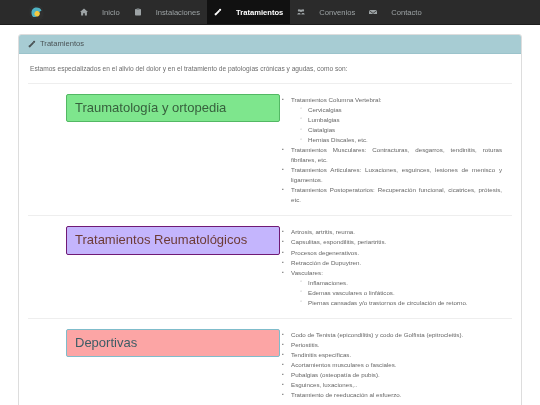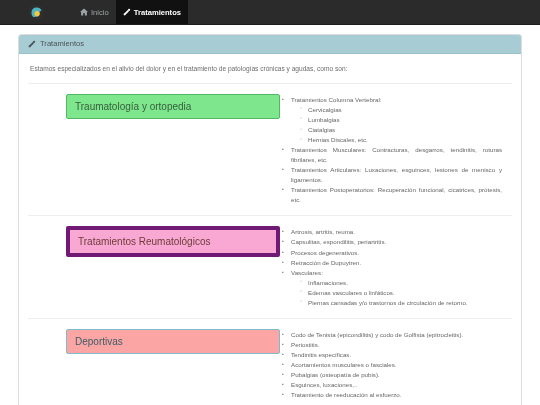--- a/index.html
+++ b/index.html
@@ -42,21 +42,21 @@
   }
   .nav-items {
     display: flex;
     align-items: center;
     margin-left: 27px;
     height: 24px;
   }
   .nav-item {
     display: flex;
     align-items: center;
-    gap: 3px;
+    gap: 14px;
     height: 24px;
     padding: 0 7px;
     font-size: 7.6px;
     color: #9da3a5;
     white-space: nowrap;
     cursor: pointer;
   }
   .nav-item.active {
     background: #111111;
     color: #ffffff;
@@ -126,26 +126,26 @@
   }
   .tcol-label {
     width: 252px;
     flex: 0 0 252px;
     padding-left: 38px;
     box-sizing: border-box;
   }
   .label-box {
     border-radius: 2px;
     padding: 6px 8px;
-    font-size: 10px;
+    font-size: 13px;
     line-height: 1.1;
     box-sizing: border-box;
   }
   .label-green  { background: #7ee68d; border: 1px solid #53b864; color: #37603d; }
-  .label-red    { background: #f9a8d4; border: 4px solid #701a75; color: #6d3b36; }
+  .label-red    { background: #c4b5fd; border: 1px solid #701a75; color: #6d3b36; }
   .label-blue   { background: #fca5a5; border: 1px solid #7fbccb; color: #3d5d66; }
 
   .tcol-list {
     flex: 1 1 auto;
     padding-right: 10px;
     padding-top: 1px;
   }
   ul.lvl1 {
     margin: 0;
     padding: 0 0 0 11px;
@@ -204,34 +204,63 @@
 
     <div class="nav-item">
       <span class="nav-ico">
         <svg viewBox="0 0 16 16" width="8" height="8">
             <path fill="#9da3a5" d="M8 1L0 8h2.2v7h4.1v-4.3h3.4V15h4.1V8H16z"></path>
           </svg>
       </span>
       <span>Inicio</span>
     </div>
 
+    <div class="nav-item">
+      <span class="nav-ico">
+        <svg viewBox="0 0 16 16" width="8" height="8">
+            <rect x="2" y="2" width="12" height="13" rx="1.5" fill="#9da3a5"></rect>
+            <rect x="5" y="0.5" width="6" height="3" rx="1" fill="#6e7476"></rect>
+          </svg>
+      </span>
+      <span>Instalaciones</span>
+    </div>
 
     <div class="nav-item active">
       <span class="nav-ico">
         <svg viewBox="0 0 16 16" width="8" height="8">
             <path fill="#ffffff" d="M3.4 12.6c-1.1-1.1-.6-2 .1-2.7l5-5c.7-.7 1.6-1.2 2.7-.1 1 1.1.6 2-.1 2.7l-5 5c-.7.7-1.6 1.2-2.7.1z"></path>
             <circle cx="12.2" cy="3.6" r="2.2" fill="#ffffff"></circle>
             <circle cx="3.3" cy="12.6" r="2.2" fill="#ffffff"></circle>
           </svg>
       </span>
       <span>Tratamientos</span>
     </div>
 
-
-
+    <div class="nav-item">
+      <span class="nav-ico">
+        <svg viewBox="0 0 16 16" width="8" height="8">
+            <circle cx="4" cy="5" r="2.3" fill="#9da3a5"></circle>
+            <circle cx="12" cy="5" r="2.3" fill="#9da3a5"></circle>
+            <circle cx="8" cy="5.6" r="2.6" fill="#9da3a5"></circle>
+            <path fill="#9da3a5" d="M0.5 13c0-2 1.6-3.2 3.5-3.2S7.5 11 7.5 13zM8.5 13c0-2 1.6-3.2 3.5-3.2S15.5 11 15.5 13z"></path>
+          </svg>
+      </span>
+      <span>Convenios</span>
+    </div>
+
+
+    <div class="nav-item">
+      <span class="nav-ico">
+        <svg viewBox="0 0 16 16" width="8" height="8">
+            <path fill="#9da3a5" d="M0 4h16L8 10z"></path>
+            <path fill="#9da3a5" d="M0 5.6L8 11.6 16 5.6V12H0z"></path>
+          </svg>
+      </span>
+      <span>Contacto</span>
+    </div>
 
   </div>
 </div>
 
 <div class="page">
   <div class="panel">
 
     <div class="panel-heading">
       <span class="head-ico">
         <svg viewBox="0 0 16 16" width="8" height="8">

